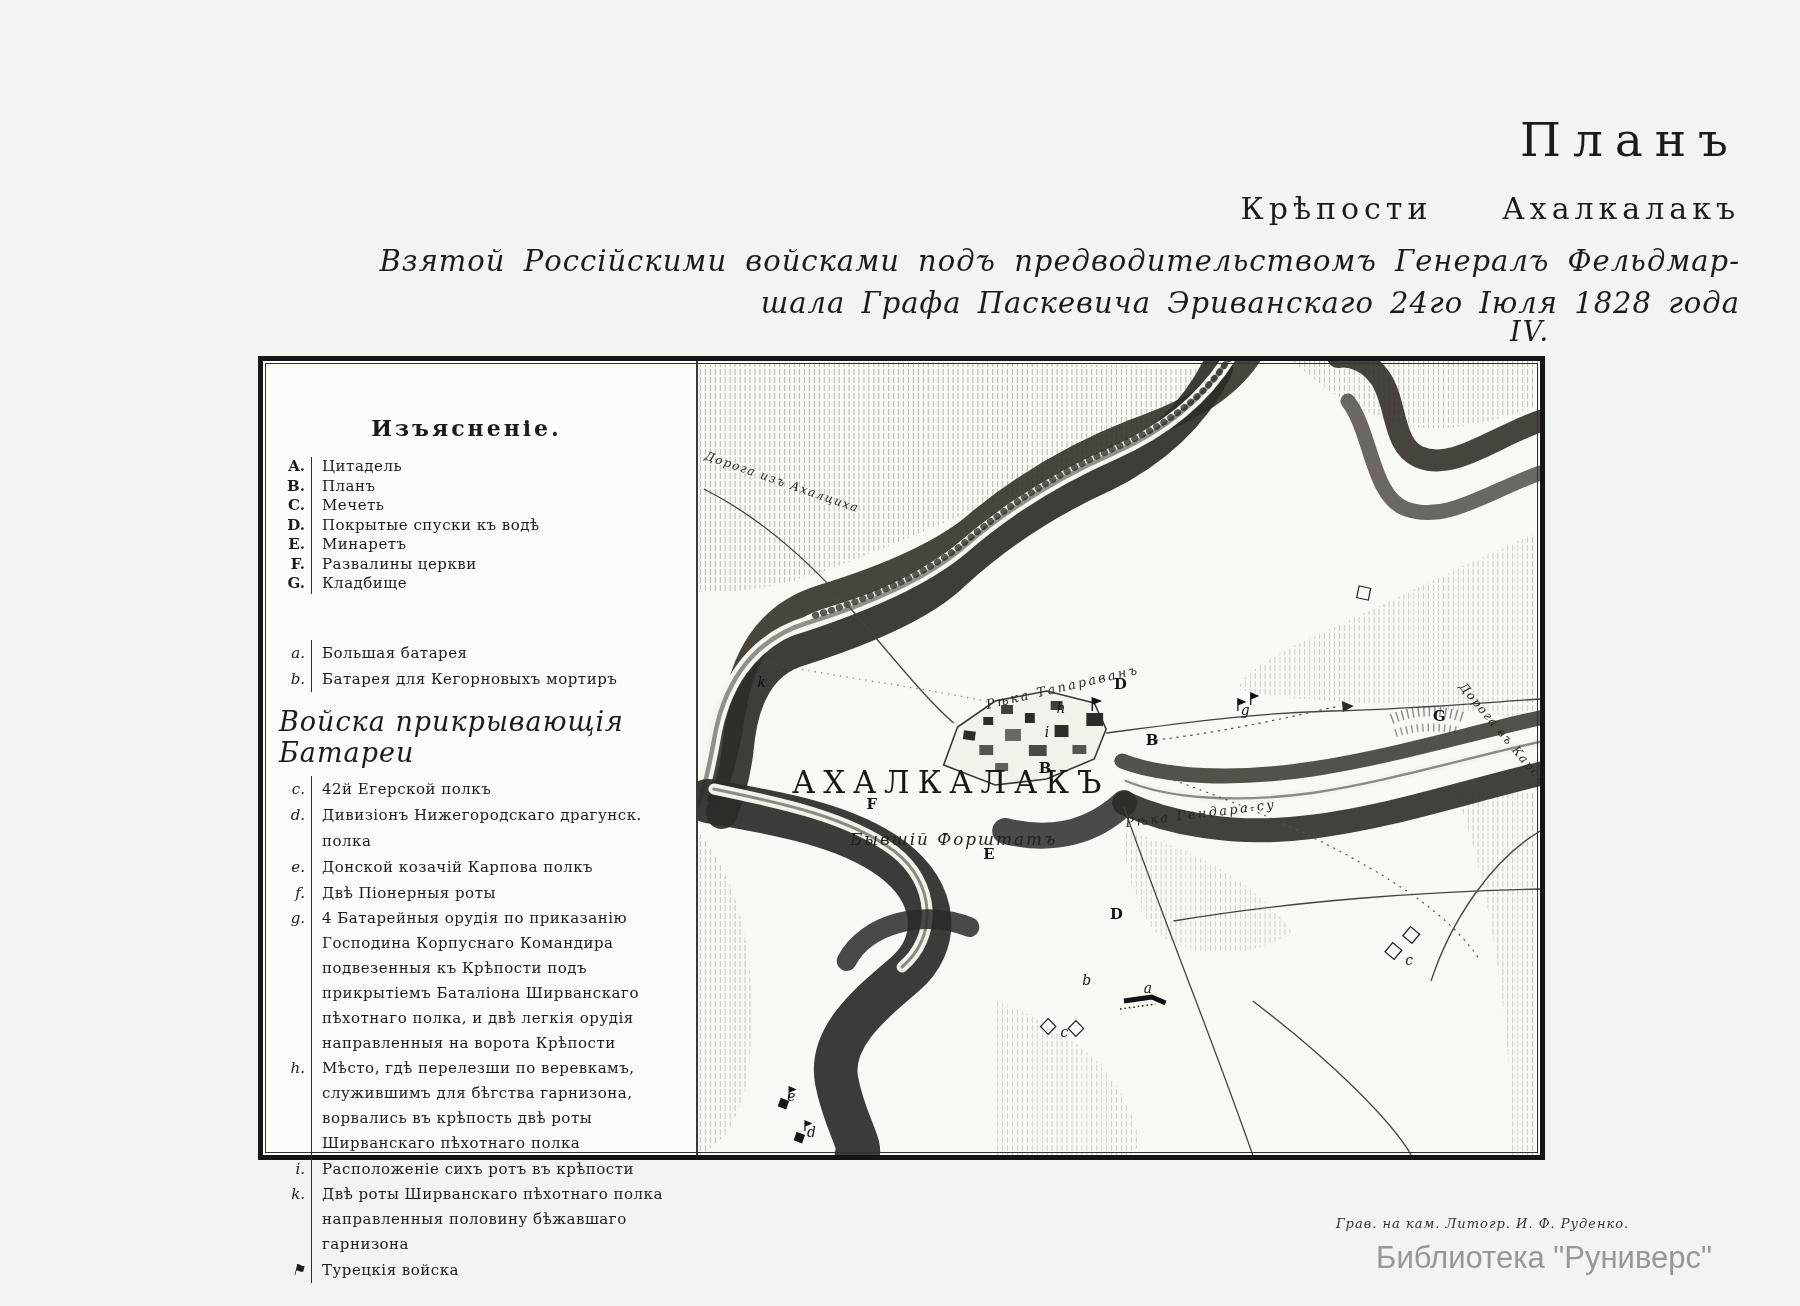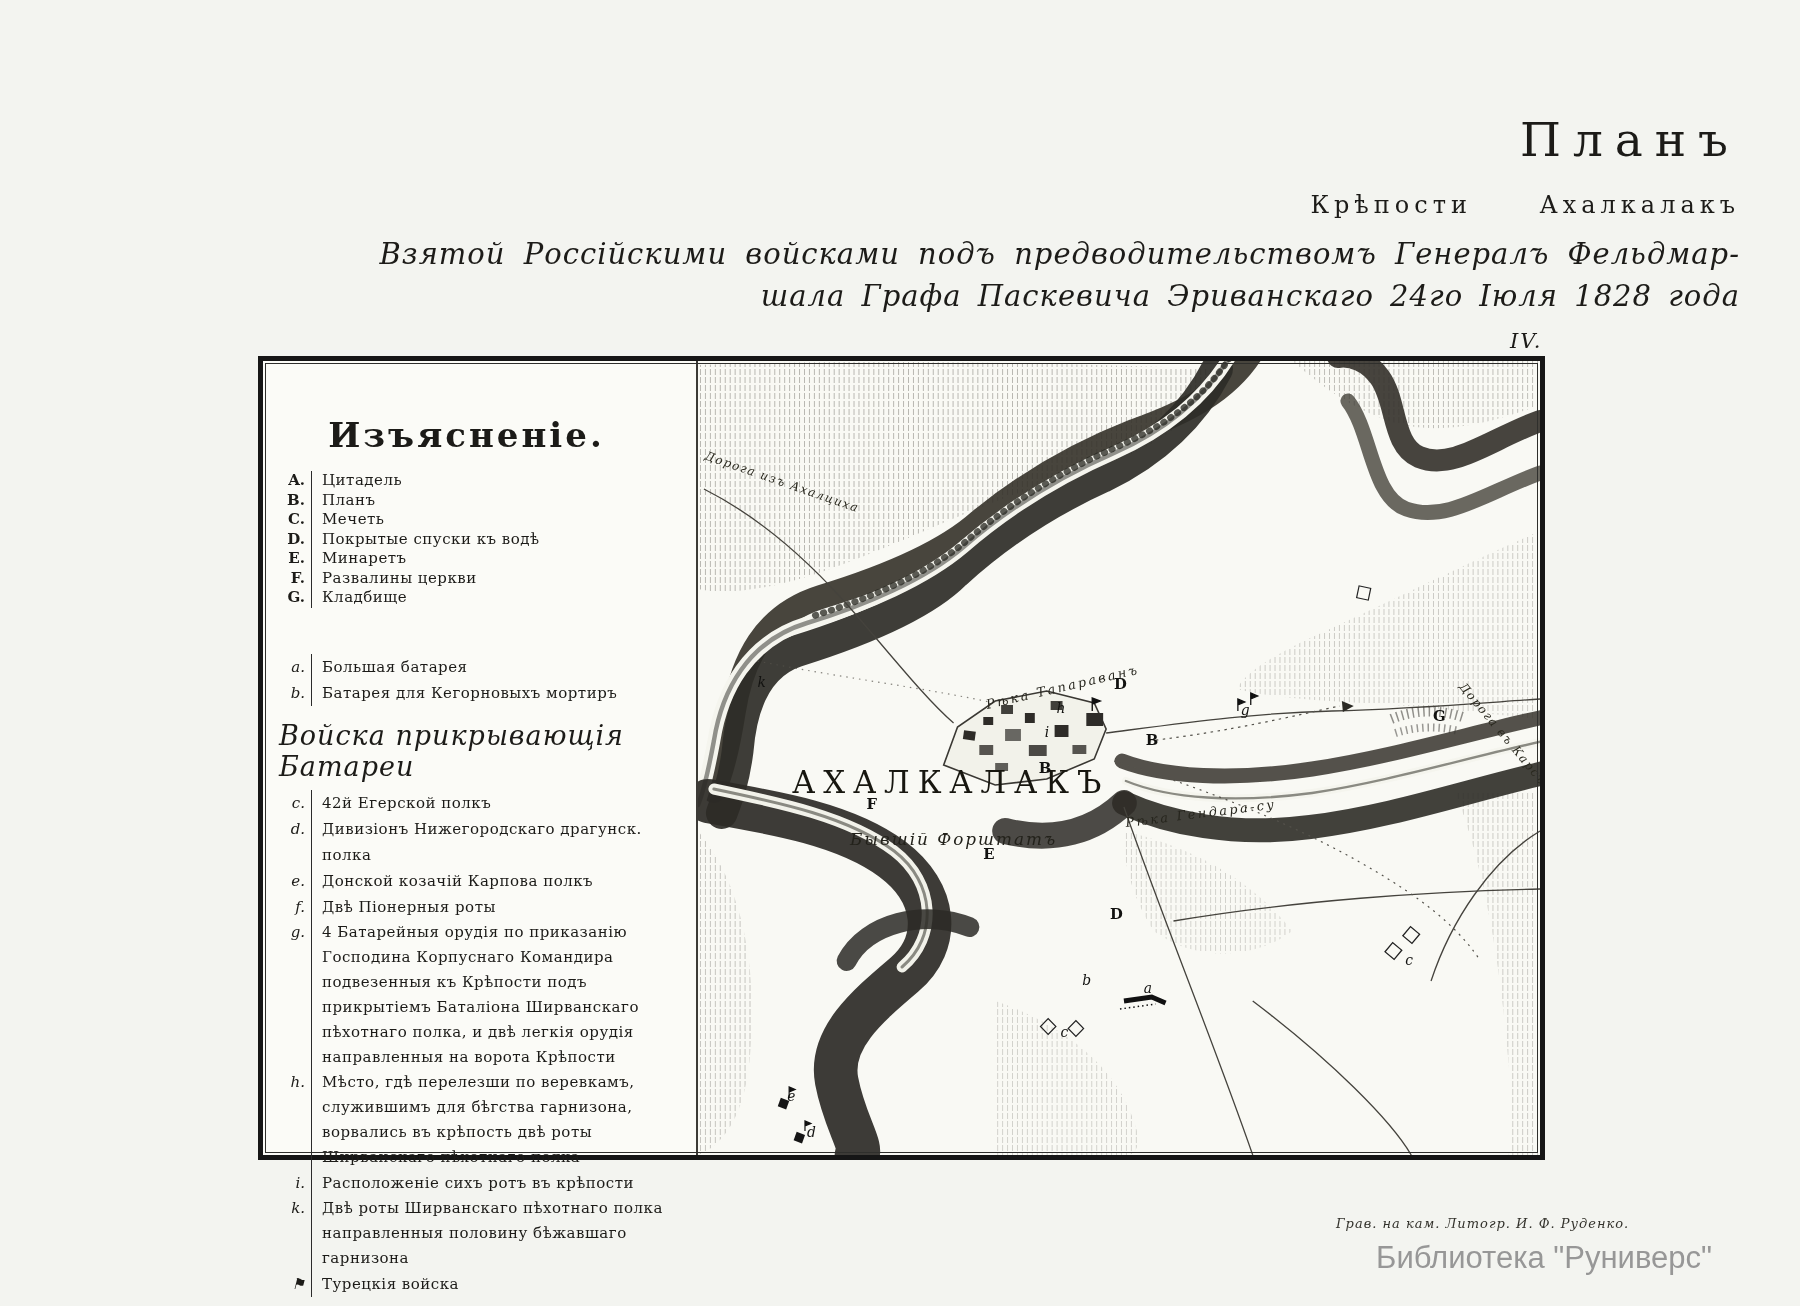--- a/index.html
+++ b/index.html
@@ -1,32 +1,32 @@
 <!DOCTYPE html>
 <html><head>
 <meta charset="utf-8">
 <style>
   html,body{margin:0;padding:0;background:#e8eae6;}
   .page{position:relative;width:1800px;height:1306px;background:#f3f4f0;overflow:hidden;
         font-family:"DejaVu Serif",serif;color:#1c1b18;}
   
   .title-block{position:absolute;top:112px;left:0;width:1740px;text-align:right;}
   .t1{font-size:47px;letter-spacing:12px;}
-  .t2{font-size:24px;letter-spacing:5px;word-spacing:55px;margin-top:24px;}
+  .t2{font-size:30px;letter-spacing:5px;word-spacing:55px;margin-top:24px;}
   .t3{font-style:italic;font-size:29px;letter-spacing:1px;word-spacing:8px;margin-top:18px;padding-left:48px;}
   .t4{font-style:italic;font-size:29px;letter-spacing:1px;word-spacing:6px;margin-top:8px;}
-  .plate-no{position:absolute;left:1510px;top:329px;font-style:italic;font-size:21px;letter-spacing:2px;}
+  .plate-no{position:absolute;left:1510px;top:316px;font-style:italic;font-size:27px;letter-spacing:2px;}
   
   .frame{position:absolute;left:258px;top:356px;width:1287px;height:804px;
          border:5px solid #161616;background:#fbfbf7;box-sizing:border-box;}
   .frame-inner{position:absolute;inset:2px;border:1px solid #2f2f2c;pointer-events:none;z-index:6;}
   
   .legend{position:absolute;left:0;top:0;bottom:0;width:435px;background:#fbfbf7;
           border-right:2px solid #3c3a36;box-sizing:border-box;padding:0 0 0 16px;z-index:4;}
-  .lg-heading{margin-top:54px;text-align:center;font-size:34px;font-weight:bold;letter-spacing:3px;padding-right:42px;}
+  .lg-heading{margin-top:54px;text-align:center;font-size:22px;font-weight:bold;letter-spacing:3px;padding-right:42px;}
   .lg-sec{margin-top:16px;}
   .lg-row{display:flex;align-items:flex-start;font-size:15px;line-height:19.5px;}
   .lg-row.tall{line-height:26px;}
   .lg-row.wrap{line-height:25px;}
   .lg-key{width:26px;text-align:right;margin-right:6px;flex:0 0 auto;font-weight:bold;}
   .lg-key.lc{font-weight:normal;font-style:italic;}
   .lg-txt{border-left:1px solid #2b2b2b;padding-left:10px;letter-spacing:.5px;max-width:372px;}
   .lg-subheading{margin:14px 0 8px 0;text-align:left;font-style:italic;font-size:27px;letter-spacing:1px;padding-right:30px;}
   .lg-gap{height:30px;}
   

